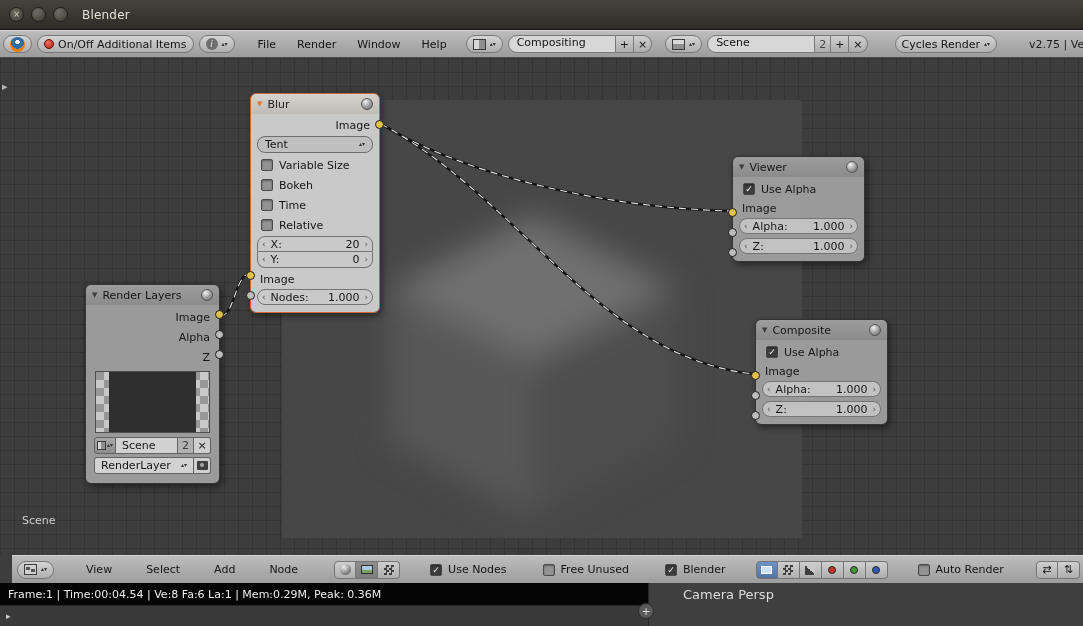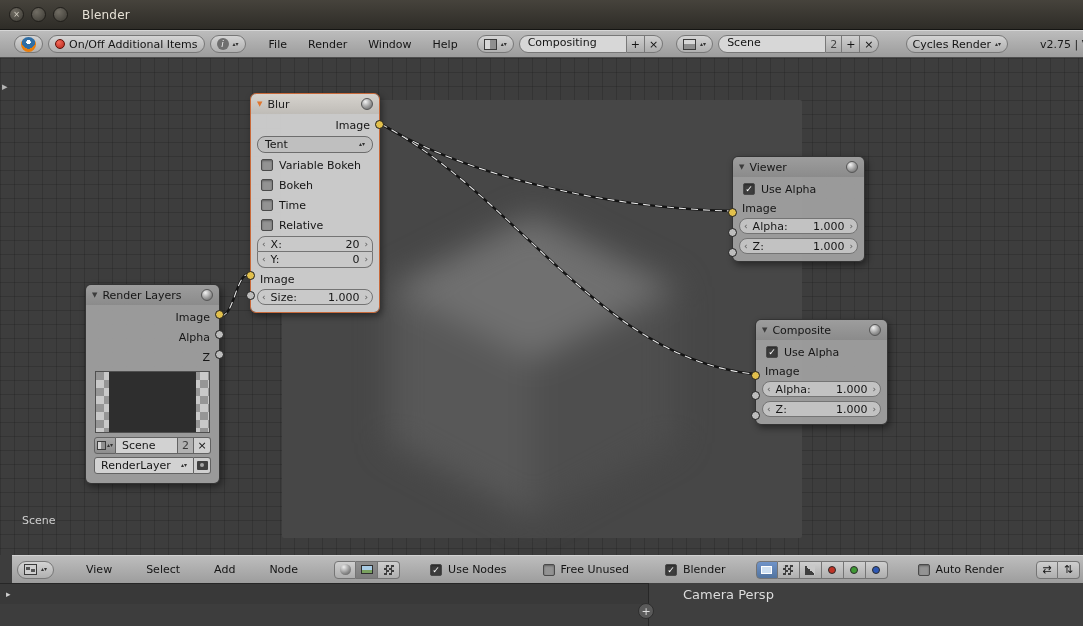--- a/index.html
+++ b/index.html
@@ -11,21 +11,21 @@
     background:linear-gradient(#46433c,#2e2c27);border-bottom:1px solid #151513;
     display:flex;align-items:center;padding:0 9px;color:#e6e1d6}
   .winbtn{width:15px;height:15px;border-radius:50%;margin-right:7px;
     background:radial-gradient(circle at 35% 30%,#716d64,#3b3933);border:1px solid #201e1a;
     display:flex;align-items:center;justify-content:center;font-size:8px;color:#d9d4c8}
   .apptitle{font-weight:normal;font-size:12px;margin-left:7px;letter-spacing:.2px}
 
   
   .topbar{position:absolute;top:30px;left:0;width:100%;height:28px;
     background:linear-gradient(#bcbcbc,#9c9c9c);border-bottom:1px solid #4e4e4e;border-top:1px solid #d6d6d6;
-    display:flex;align-items:center;padding:0 14px;gap:5px;font-size:11px;color:#141414;white-space:nowrap}
+    display:flex;align-items:center;padding:0 3px;gap:5px;font-size:11px;color:#141414;white-space:nowrap}
   .pillbtn{height:18px;display:inline-flex;align-items:center;gap:4px;padding:0 6px;
     background:linear-gradient(#d4d4d4,#b0b0b0);border:1px solid #787878;border-radius:9px;cursor:default}
   .txtfield{height:18px;display:inline-flex;align-items:flex-start;padding:0 8px;
     background:#d7d7d7;border:1px solid #787878;border-radius:9px 0 0 9px}
   .seg{height:18px;display:inline-flex;align-items:center;justify-content:center;
     background:linear-gradient(#cfcfcf,#adadad);border:1px solid #787878;border-left:none;padding:0 4px}
   .seg.last{border-radius:0 9px 9px 0}
   .menu-item{padding:0 8px;cursor:default}
   .dblarrow{display:inline-flex;flex-direction:column;line-height:4.5px;font-size:6px;color:#333}
   .blogo{width:15px;height:15px;border-radius:50%;
@@ -244,21 +244,21 @@
       <div class="nbody">
         <div class="nrow out">
           <span>Image</span>
         </div>
         <div class="menuw">
           <span>Tent</span>
           <span class="dblarrow">▴▾</span>
         </div>
         <div class="cbrow">
           <span class="cb"></span>
-          <span>Variable Bokeh</span>
+          <span>Variable Size</span>
         </div>
         <div class="cbrow">
           <span class="cb"></span>
           <span>Bokeh</span>
         </div>
         <div class="cbrow">
           <span class="cb"></span>
           <span>Time</span>
         </div>
         <div class="cbrow">
@@ -275,21 +275,21 @@
           <span class="stepg">‹</span>
           <span class="lab">Y:</span>
           <span class="val">0</span>
           <span class="stepg">›</span>
         </div>
         <div class="nrow" style="margin-top:2px">
           <span>Image</span>
         </div>
         <div class="numfield">
           <span class="stepg">‹</span>
-          <span class="lab">Size:</span>
+          <span class="lab">Nodes:</span>
           <span class="val">1.000</span>
           <span class="stepg">›</span>
         </div>
       </div>
       <span class="socket img r" style="top:26px"></span>
       <span class="socket img l" style="top:177px"></span>
       <span class="socket val l" style="top:197px"></span>
     </div>
 
     <div class="node dark" style="left:85px;top:226px;width:135px">
@@ -484,20 +484,23 @@
           <span class="dupicon"></span>
         </span>
       <span class="gbtn">
           <span class="dupicon"></span>
         </span>
     </span>
   </div>
 
   <div class="bottom">
     <div class="leftcol">
+      <div class="stats">
+        <span>Frame:1 | Time:00:04.54 | Ve:8 Fa:6 La:1 | Mem:0.29M, Peak: 0.36M</span>
+      </div>
       <div class="substrip">
         <span style="font-size:9px;color:#cfcfcf">▸</span>
       </div>
     </div>
     <div class="viewport">
       <span class="plusbtn">+</span>
       <span class="vplabel">Camera Persp</span>
     </div>
   </div>
 

